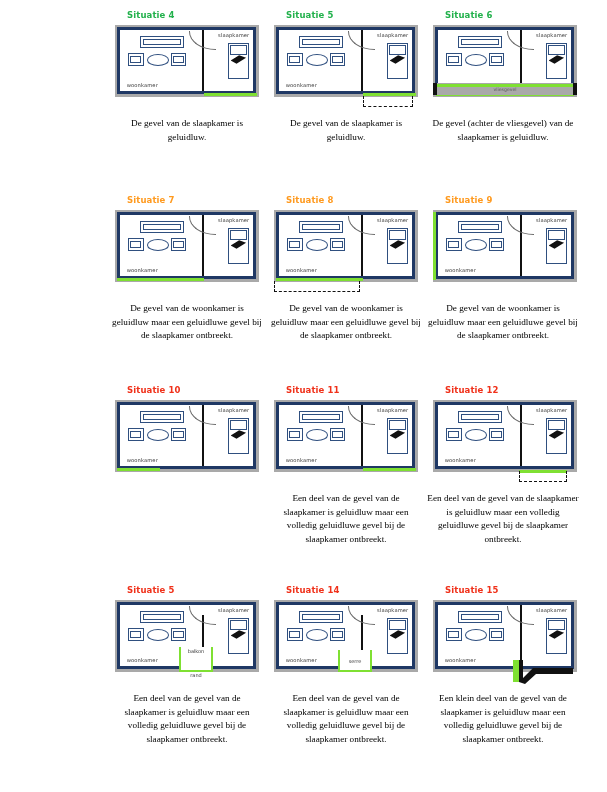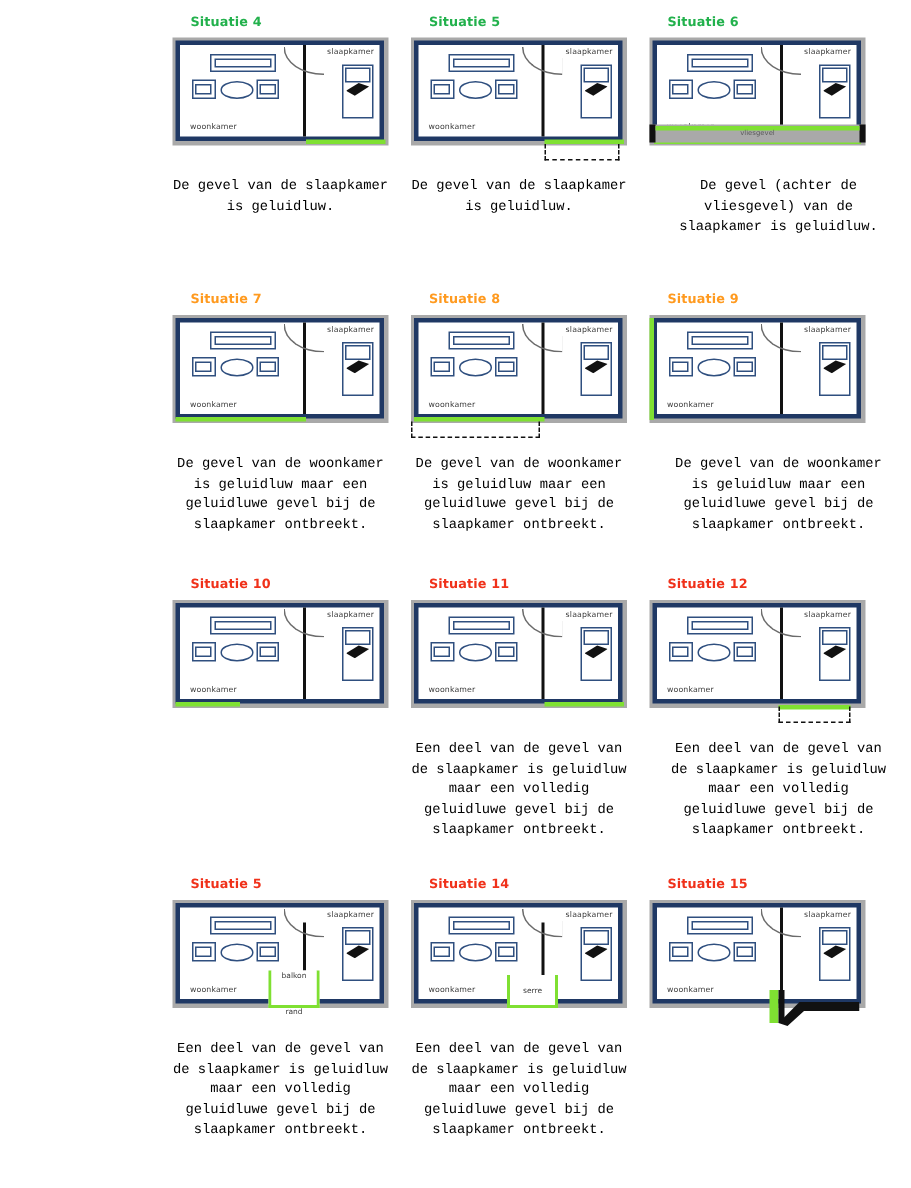--- a/index.html
+++ b/index.html
@@ -205,23 +205,23 @@
 
   
   .caption{
     margin-top:8px;
     width:150px;
     margin-left:3px;
     text-align:center;
     font-size:9.2px;
     line-height:13.5px;
     color:#000;
-    font-family:Liberation Mono, monospace;
-  }
-  .cap-c{margin-left:16px;width:152px;}
+    font-family:Liberation Serif, serif;
+  }
+  .cap-c{margin-left:0px;width:152px;}
 </style>
 </head>
 <body>
 
 <div class="sheet">
   <div class="grid" id="grid">
       <div class="cell r0">
     <div class="sit-title t-green">Situatie 4</div>
     <div class="plan-wrap">
 
@@ -552,15 +552,16 @@
 
     </div>
       <div class="diag">
             <svg width="64" height="26" viewBox="0 0 64 26">
               <polygon points="4,0 4,22 10,22 10,0" fill="#7FE032"></polygon>
               <polygon points="10,22 24,8 64,8 64,14 27,14 16,24" fill="#111111"></polygon>
               <rect x="10" y="0" width="4" height="22" fill="#111111"></rect>
             </svg>
           </div>
     </div>
+    <div class="caption cap-c">Een klein deel van de gevel van de slaapkamer is geluidluw maar een volledig geluidluwe gevel bij de slaapkamer ontbreekt.</div>
   </div>
     </div>
 </div>
 
 </body></html>

